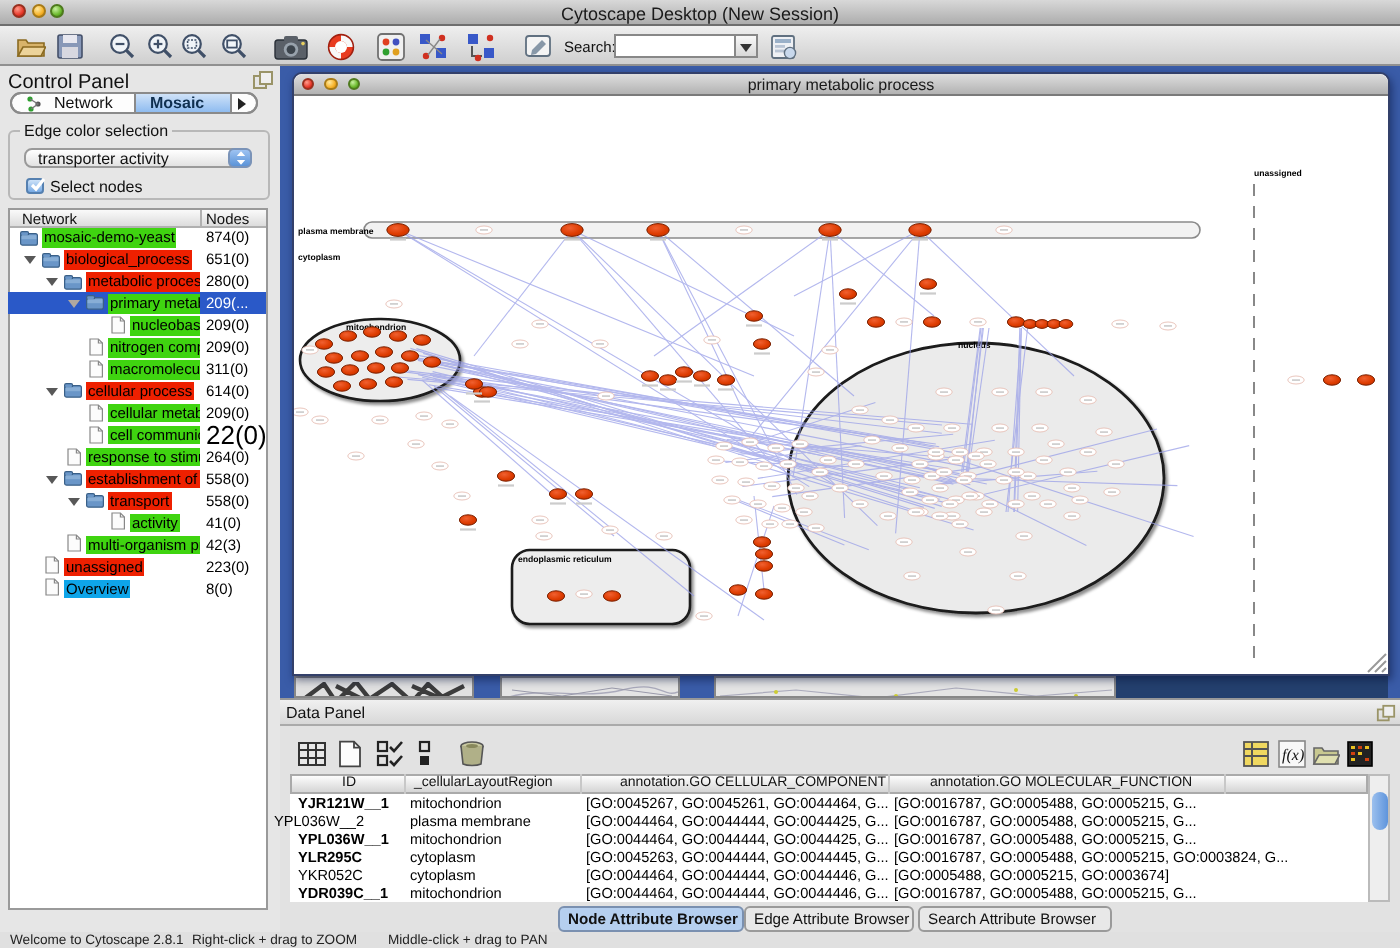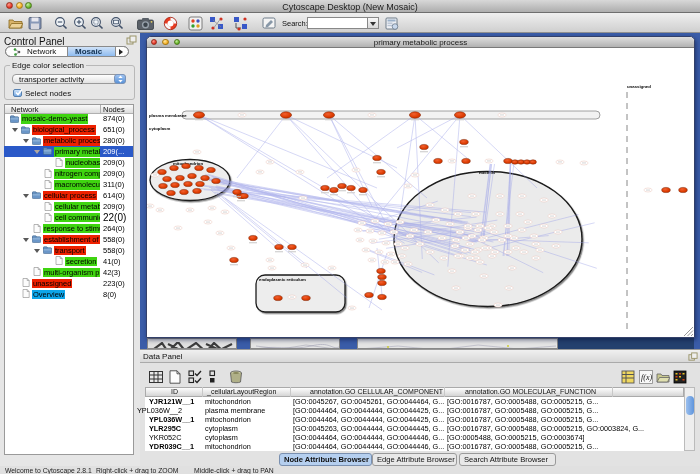--- a/index.html
+++ b/index.html
@@ -4,21 +4,21 @@
 body{width:700px;height:474px;position:relative;overflow:hidden;
  font-family:"Liberation Sans",sans-serif;background:#e6e6e6}
 .abs{position:absolute}
 .dr{position:absolute;font-size:7.3px;height:9px;line-height:9px;color:#000;white-space:nowrap}
 </style></head><body>
 
 <div class="abs" style="left:0;top:0;width:700px;height:13px;background:linear-gradient(#d8d8d8,#adadad);border-bottom:1px solid #6e6e6e"></div>
 <div class="abs" style="left:6px;top:2px;width:7px;height:7px;border-radius:50%;background:radial-gradient(circle at 35% 30%,#ff9a8a,#e83b2d 60%,#a91204);border:0.5px solid #98301f"></div>
 <div class="abs" style="left:15.5px;top:2px;width:7px;height:7px;border-radius:50%;background:radial-gradient(circle at 35% 30%,#ffe9a0,#f7b42c 60%,#c47e08);border:0.5px solid #a87b18"></div>
 <div class="abs" style="left:25px;top:2px;width:7px;height:7px;border-radius:50%;background:radial-gradient(circle at 35% 30%,#c8f0a0,#6cba2e 60%,#3f8410);border:0.5px solid #4e7a1e"></div>
-<div class="abs" style="left:0;top:1.5px;width:700px;text-align:center;font-size:9px;color:#1a1a1a">Cytoscape Desktop (New Mosaic)</div>
+<div class="abs" style="left:0;top:1.5px;width:700px;text-align:center;font-size:9px;color:#1a1a1a">Cytoscape Desktop (New Session)</div>
 
 <div class="abs" style="left:0;top:13px;width:700px;height:20px;background:linear-gradient(#efefef,#cfcfcf);border-bottom:1px solid #909090"></div>
 <svg class="abs" style="left:8px;top:16px" width="15" height="15" viewBox="0 0 15 15">
     <path d="M1 4 L5 4 L6 5.5 L14 5.5 L14 12 L1 12 Z" fill="#d8b36a" stroke="#8a6a20" stroke-width="0.8"></path>
     <path d="M1 12 L3.5 7.5 L14.8 7.5 L12.5 12 Z" fill="#ecd39a" stroke="#8a6a20" stroke-width="0.8"></path>
   </svg>
 <svg class="abs" style="left:28px;top:16px" width="14" height="15" viewBox="0 0 14 15">
     <rect x="1" y="1.5" width="12" height="11.5" rx="1" fill="#8898b8" stroke="#44506a" stroke-width="0.8"></rect>
     <rect x="3.5" y="1.5" width="7" height="4" fill="#e8e8f0"></rect>
     <rect x="3" y="7.5" width="8" height="5.5" fill="#d8d8e0"></rect>
@@ -199,21 +199,21 @@
     <path d="M1 0.5 L5.2 0.5 L7.2 2.5 L7.2 8.5 L1 8.5 Z" fill="#fcfcfc" stroke="#888" stroke-width="0.6"></path>
     <path d="M5.2 0.5 L5.2 2.5 L7.2 2.5" fill="none" stroke="#888" stroke-width="0.6"></path>
   </svg>
 <div style="position:absolute;left:54px;top:201.9px;height:9.5px;line-height:9.5px;background:#3fd410;font-size:7.5px;color:#000;padding:0 1px;white-space:nowrap;max-width:46px;overflow:hidden">cellular metabo</div>
 <div style="position:absolute;left:103px;top:201.9px;height:9.5px;line-height:9.5px;font-size:7.5px;color:#000;white-space:nowrap">209(0)</div>
 <svg width="8" height="9" viewBox="0 0 8 9" style="position:absolute;left:44px;top:213px">
     <path d="M1 0.5 L5.2 0.5 L7.2 2.5 L7.2 8.5 L1 8.5 Z" fill="#fcfcfc" stroke="#888" stroke-width="0.6"></path>
     <path d="M5.2 0.5 L5.2 2.5 L7.2 2.5" fill="none" stroke="#888" stroke-width="0.6"></path>
   </svg>
 <div style="position:absolute;left:54px;top:212.8px;height:9.5px;line-height:9.5px;background:#3fd410;font-size:7.5px;color:#000;padding:0 1px;white-space:nowrap;max-width:46px;overflow:hidden">cell communicat</div>
-<div style="position:absolute;left:103px;top:212.8px;height:9.5px;line-height:9.5px;font-size:10px;color:#000;white-space:nowrap">22(0)</div>
+<div style="position:absolute;left:103px;top:212.8px;height:9.5px;line-height:9.5px;font-size:13px;color:#000;white-space:nowrap">22(0)</div>
 <svg width="8" height="9" viewBox="0 0 8 9" style="position:absolute;left:33px;top:224px">
     <path d="M1 0.5 L5.2 0.5 L7.2 2.5 L7.2 8.5 L1 8.5 Z" fill="#fcfcfc" stroke="#888" stroke-width="0.6"></path>
     <path d="M5.2 0.5 L5.2 2.5 L7.2 2.5" fill="none" stroke="#888" stroke-width="0.6"></path>
   </svg>
 <div style="position:absolute;left:43px;top:223.8px;height:9.5px;line-height:9.5px;background:#3fd410;font-size:7.5px;color:#000;padding:0 1px;white-space:nowrap;max-width:57px;overflow:hidden">response to stimul</div>
 <div style="position:absolute;left:103px;top:223.8px;height:9.5px;line-height:9.5px;font-size:7.5px;color:#000;white-space:nowrap">264(0)</div>
 <div style="position:absolute;left:23px;top:237.5px;width:0;height:0;border-left:3.2px solid transparent;border-right:3.2px solid transparent;border-top:4.5px solid #585858"></div>
 <svg width="9" height="8" viewBox="0 0 9 8" style="position:absolute;left:32px;top:235px">
     <rect x="0.3" y="1.8" width="8.4" height="5.8" rx="1" fill="#6a96c8" stroke="#3a6088" stroke-width="0.6"></rect>
     <rect x="0.3" y="0.8" width="4" height="2" rx="0.8" fill="#6a96c8" stroke="#3a6088" stroke-width="0.6"></rect>
@@ -226,21 +226,21 @@
     <rect x="0.3" y="1.8" width="8.4" height="5.8" rx="1" fill="#6a96c8" stroke="#3a6088" stroke-width="0.6"></rect>
     <rect x="0.3" y="0.8" width="4" height="2" rx="0.8" fill="#6a96c8" stroke="#3a6088" stroke-width="0.6"></rect>
     <rect x="0.8" y="2.6" width="7.4" height="2" fill="#88aed6"></rect>
   </svg>
 <div style="position:absolute;left:54px;top:245.7px;height:9.5px;line-height:9.5px;background:#ee2000;font-size:7.5px;color:#000;padding:0 1px;white-space:nowrap;max-width:46px;overflow:hidden">transport</div>
 <div style="position:absolute;left:103px;top:245.7px;height:9.5px;line-height:9.5px;font-size:7.5px;color:#000;white-space:nowrap">558(0)</div>
 <svg width="8" height="9" viewBox="0 0 8 9" style="position:absolute;left:55px;top:256px">
     <path d="M1 0.5 L5.2 0.5 L7.2 2.5 L7.2 8.5 L1 8.5 Z" fill="#fcfcfc" stroke="#888" stroke-width="0.6"></path>
     <path d="M5.2 0.5 L5.2 2.5 L7.2 2.5" fill="none" stroke="#888" stroke-width="0.6"></path>
   </svg>
-<div style="position:absolute;left:65px;top:256.6px;height:9.5px;line-height:9.5px;background:#3fd410;font-size:7.5px;color:#000;padding:0 1px;white-space:nowrap;max-width:35px;overflow:hidden">secretion</div>
+<div style="position:absolute;left:65px;top:256.6px;height:9.5px;line-height:9.5px;background:#3fd410;font-size:7.5px;color:#000;padding:0 1px;white-space:nowrap;max-width:35px;overflow:hidden">activity</div>
 <div style="position:absolute;left:103px;top:256.6px;height:9.5px;line-height:9.5px;font-size:7.5px;color:#000;white-space:nowrap">41(0)</div>
 <svg width="8" height="9" viewBox="0 0 8 9" style="position:absolute;left:33px;top:267px">
     <path d="M1 0.5 L5.2 0.5 L7.2 2.5 L7.2 8.5 L1 8.5 Z" fill="#fcfcfc" stroke="#888" stroke-width="0.6"></path>
     <path d="M5.2 0.5 L5.2 2.5 L7.2 2.5" fill="none" stroke="#888" stroke-width="0.6"></path>
   </svg>
 <div style="position:absolute;left:43px;top:267.6px;height:9.5px;line-height:9.5px;background:#3fd410;font-size:7.5px;color:#000;padding:0 1px;white-space:nowrap;max-width:57px;overflow:hidden">multi-organism pro</div>
 <div style="position:absolute;left:103px;top:267.6px;height:9.5px;line-height:9.5px;font-size:7.5px;color:#000;white-space:nowrap">42(3)</div>
 <svg width="8" height="9" viewBox="0 0 8 9" style="position:absolute;left:22px;top:278px">
     <path d="M1 0.5 L5.2 0.5 L7.2 2.5 L7.2 8.5 L1 8.5 Z" fill="#fcfcfc" stroke="#888" stroke-width="0.6"></path>
     <path d="M5.2 0.5 L5.2 2.5 L7.2 2.5" fill="none" stroke="#888" stroke-width="0.6"></path>

